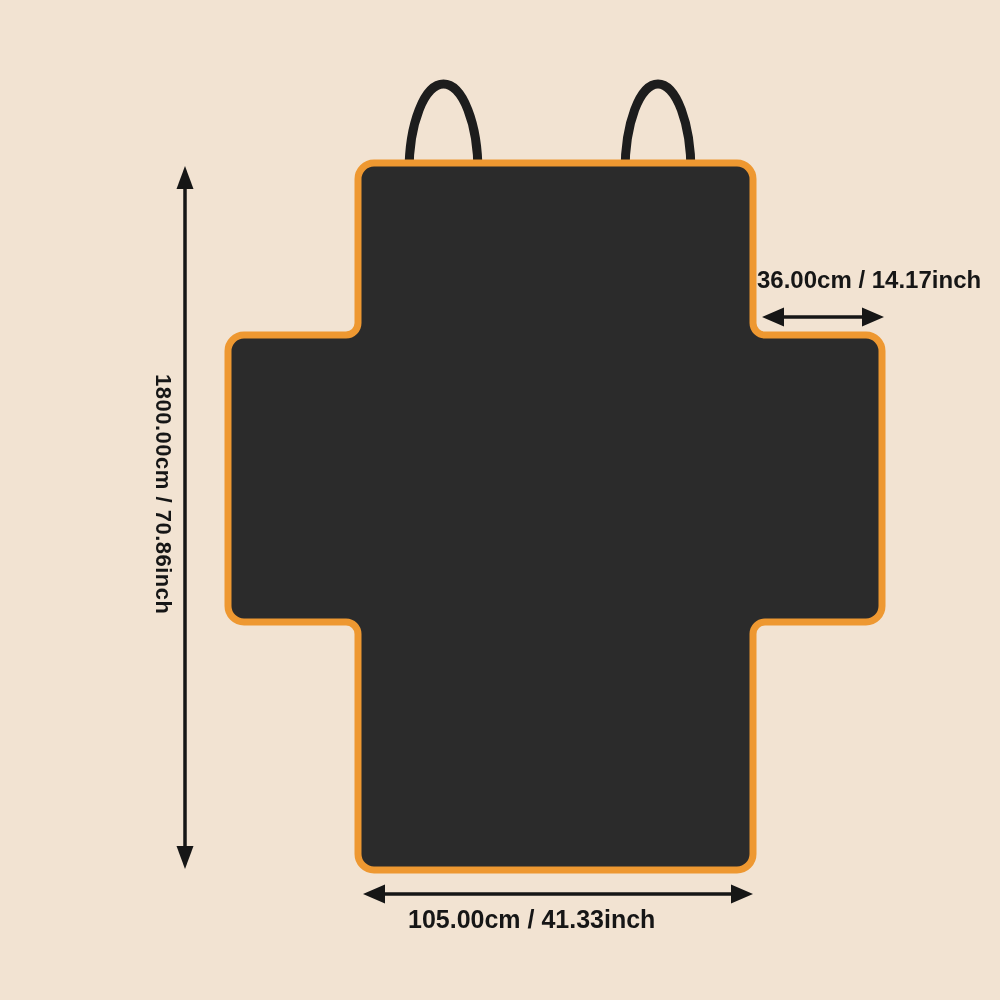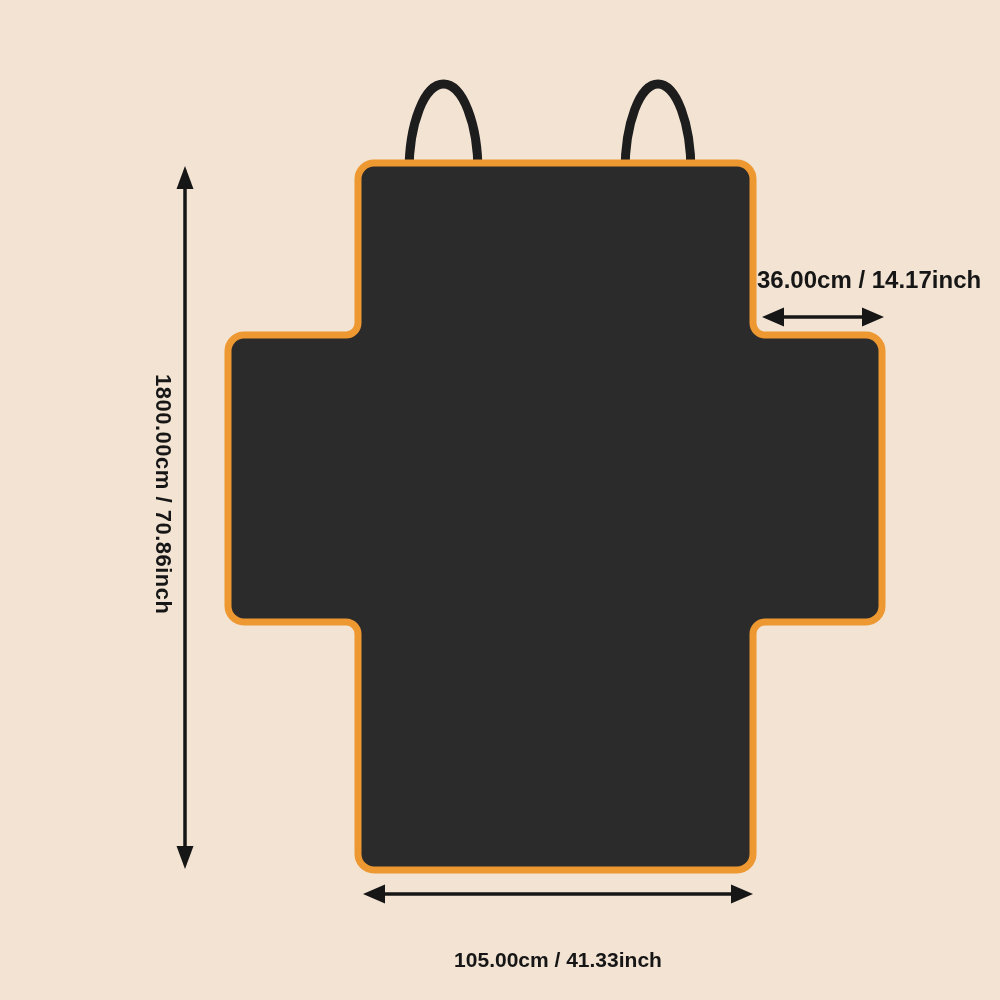--- a/index.html
+++ b/index.html
@@ -25,24 +25,23 @@
     white-space: nowrap;
   }
   .dim-label.width-flap {
     left: 757px;
     top: 266px;
     width: 200px;
     font-size: 24px;
   }
   .dim-label.width-bottom {
     left: 408px;
-    top: 948px;
+    top: 905px;
     width: 300px;
-    text-align: center;
-    font-size: 21px;
+    font-size: 25px;
   }
   .dim-label.height-left {
     left: 150px;
     top: 374px;
     font-size: 22px;
     writing-mode: vertical-rl;
     letter-spacing: 0.5px;
   }
 </style>
 </head>

